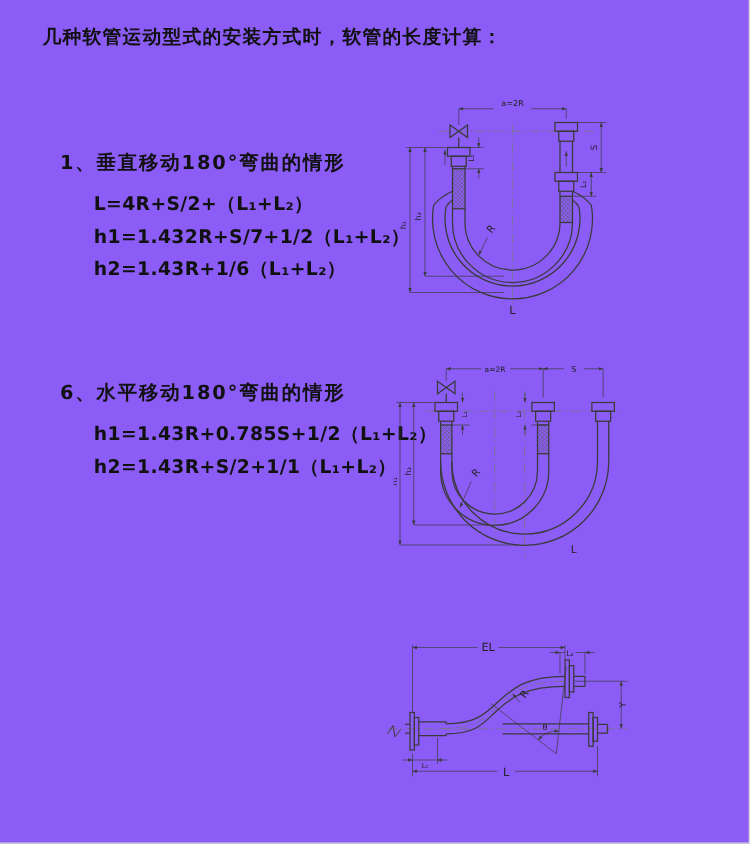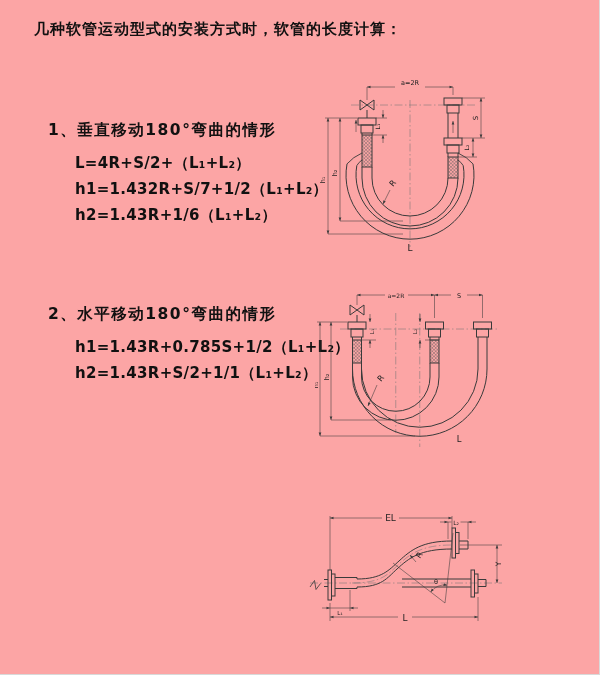--- a/index.html
+++ b/index.html
@@ -1,21 +1,21 @@
 <!DOCTYPE html>
 <html><head>
 <meta charset="utf-8">
 <style>
   html,body{margin:0;padding:0;}
   body{
     width:600px;height:675px;background:#ffffff;position:relative;
     font-family:"DejaVu Sans","Liberation Sans",sans-serif;color:#111;
     overflow:hidden;
   }
-  .page{position:absolute;inset:0;background:#fca5a5;border-right:1px solid #d9d9d9;border-bottom:1px solid #d9d9d9;padding-left:36px;}
+  .page{position:absolute;inset:0;background:#8b5cf6;border-right:1px solid #d9d9d9;border-bottom:1px solid #d9d9d9;padding-left:36px;}
   .title{
     position:absolute;left:34px;top:20px;font-size:15px;font-weight:700;
     letter-spacing:1px;white-space:nowrap;
   }
   .sec{position:absolute;left:48px;}
   .sec-heading{font-size:15.5px;font-weight:700;letter-spacing:1.5px;white-space:nowrap;}
   .formulas{margin:9px 0 0 27px;}
   .formula{font-size:15px;font-weight:700;letter-spacing:.3px;line-height:26px;height:26px;white-space:nowrap;}
   svg.diag{position:absolute;}
   svg text{font-family:"DejaVu Sans","Liberation Sans",sans-serif;fill:#222;}
@@ -30,21 +30,21 @@
   <section class="sec" style="top:120px">
     <div class="sec-heading">1、垂直移动180°弯曲的情形</div>
     <div class="formulas">
       <div class="formula">L=4R+S/2+（L₁+L₂）</div>
       <div class="formula">h1=1.432R+S/7+1/2（L₁+L₂）</div>
       <div class="formula">h2=1.43R+1/6（L₁+L₂）</div>
     </div>
   </section>
 
   <section class="sec" style="top:304px">
-    <div class="sec-heading">2、水平移动180°弯曲的情形</div>
+    <div class="sec-heading">6、水平移动180°弯曲的情形</div>
     <div class="formulas">
       <div class="formula">h1=1.43R+0.785S+1/2（L₁+L₂）</div>
       <div class="formula">h2=1.43R+S/2+1/1（L₁+L₂）</div>
     </div>
   </section>
 
 
   <svg class="diag" style="left:315px;top:75px" width="280" height="180" viewBox="0 0 280 180">
     <defs>
       <marker id="ar1" viewBox="0 0 8 8" refX="7.6" refY="4" markerWidth="7" markerHeight="7" orient="auto-start-reverse">

